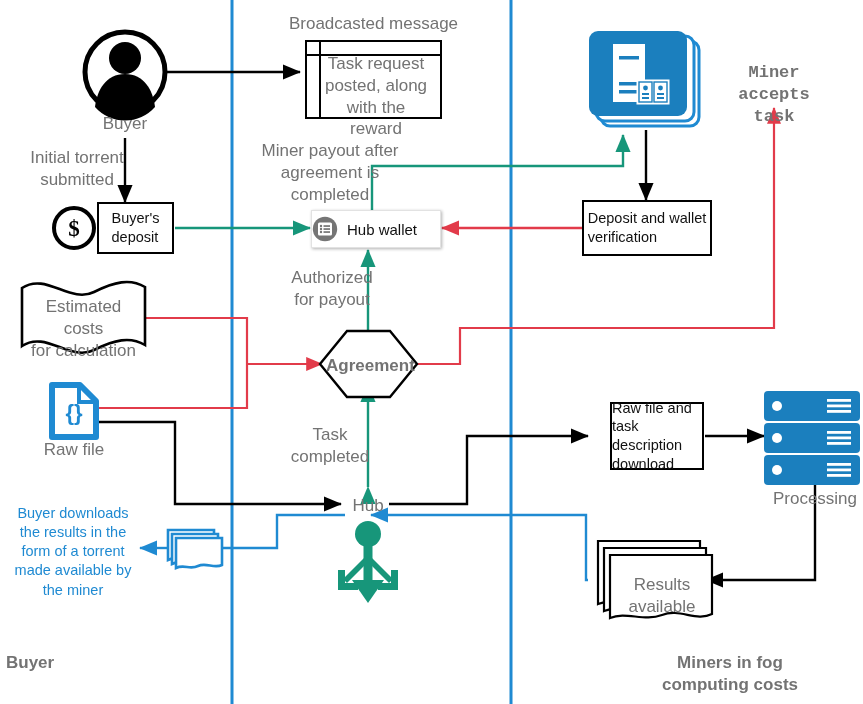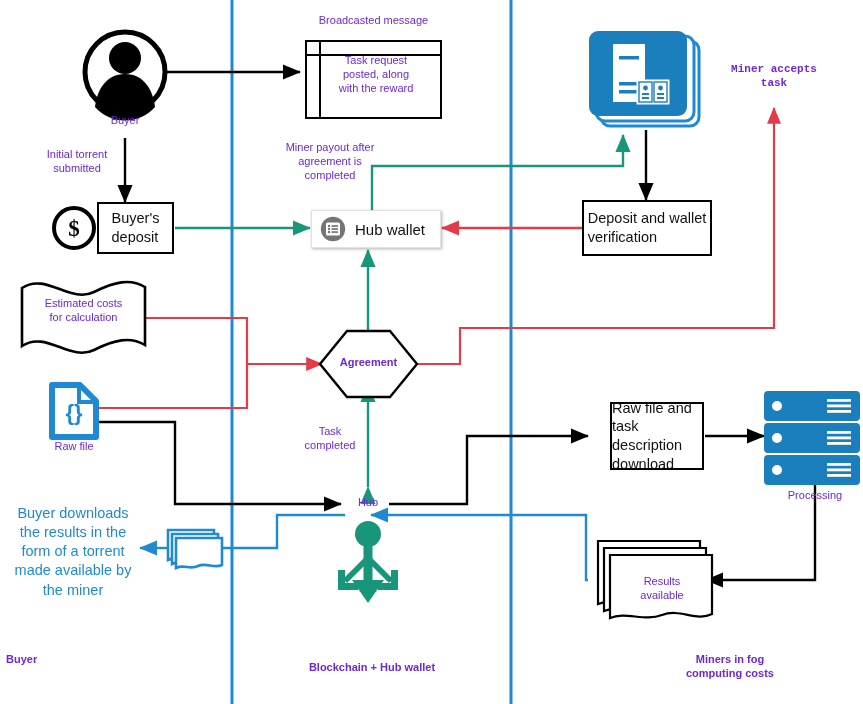--- a/index.html
+++ b/index.html
@@ -20,22 +20,22 @@
   #diagram-svg {
     position: absolute;
     left: 0;
     top: 0;
     width: 863px;
     height: 704px;
   }
   .lbl {
     position: absolute;
     font-family: "Liberation Sans", sans-serif;
-    font-size: 11px;
-    color: #6d28d9;
+    font-size: 17px;
+    color: #737373;
     line-height: 1.28;
     text-align: center;
     white-space: pre-line;
     pointer-events: none;
   }
   .lbl-bold {
     font-weight: bold;
   }
   .lbl-blue {
     color: #1f8ad2;
@@ -60,21 +60,20 @@
   }
   .hub-wallet-box {
     position: absolute;
     box-sizing: border-box;
     background: #ffffff;
     border: 1px solid #e2e2e2;
     box-shadow: 1px 1px 3px rgba(0,0,0,0.30);
     display: flex;
     align-items: center;
     gap: 9px;
-    padding-left: 8px;
     font-size: 15px;
     color: #111111;
   }
   .icon-wrap {
     position: absolute;
   }
 </style>
 </head>
 <body>
 
@@ -269,20 +268,22 @@
 completed</div>
 
   <div class="lbl lbl-bold" style="left:714px; top:62px; width:120px;font-family:Liberation Mono, monospace;">Miner accepts
 task</div>
 
   <div class="lbl" style="left:26px; top:296px; width:115px;">Estimated costs
 for calculation</div>
 
   <div class="lbl" style="left:34px; top:439px; width:80px;">Raw file</div>
 
+  <div class="lbl" style="left:280px; top:267px; width:104px;">Authorized
+for payout</div>
 
   <div class="lbl lbl-bold" style="left:326px; top:355px; width:85px;">Agreement</div>
 
   <div class="lbl" style="left:287px; top:424px; width:86px;">Task
 completed</div>
 
   <div class="lbl" style="left:344px; top:495px; width:48px;">Hub</div>
 
   <div class="lbl" style="left:770px; top:488px; width:90px;">Processing</div>
 
@@ -290,18 +291,17 @@
 available</div>
 
   <div class="lbl lbl-blue" style="left:8px; top:504px; width:130px;">Buyer downloads
 the results in the
 form of a torrent
 made available by
 the miner</div>
 
   <div class="lbl lbl-bold lbl-left" style="left:6px; top:652px; width:110px; text-align:left;">Buyer</div>
 
-  <div class="lbl lbl-bold" style="left:272px; top:660px; width:200px;">Blockchain + Hub wallet</div>
 
   <div class="lbl lbl-bold" style="left:635px; top:652px; width:190px;">Miners in fog
 computing costs</div>
 
 </div>
 
 </body></html>

